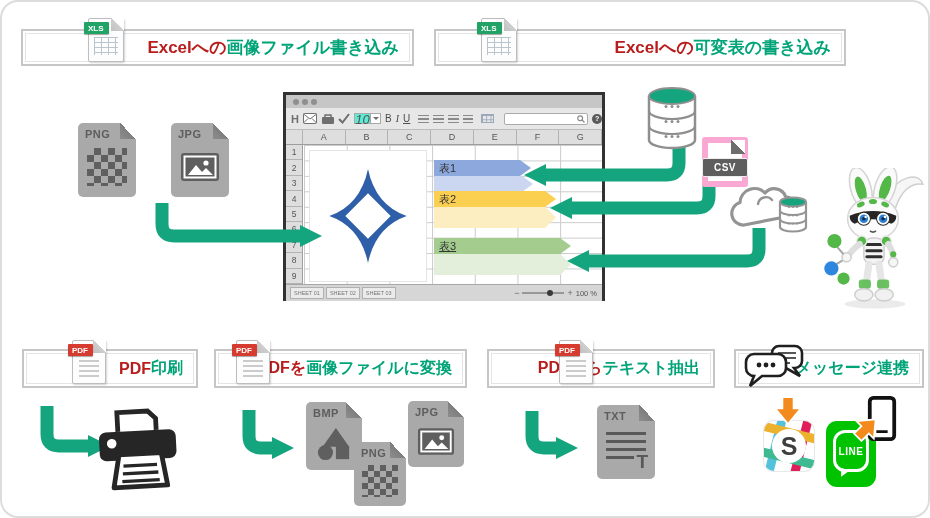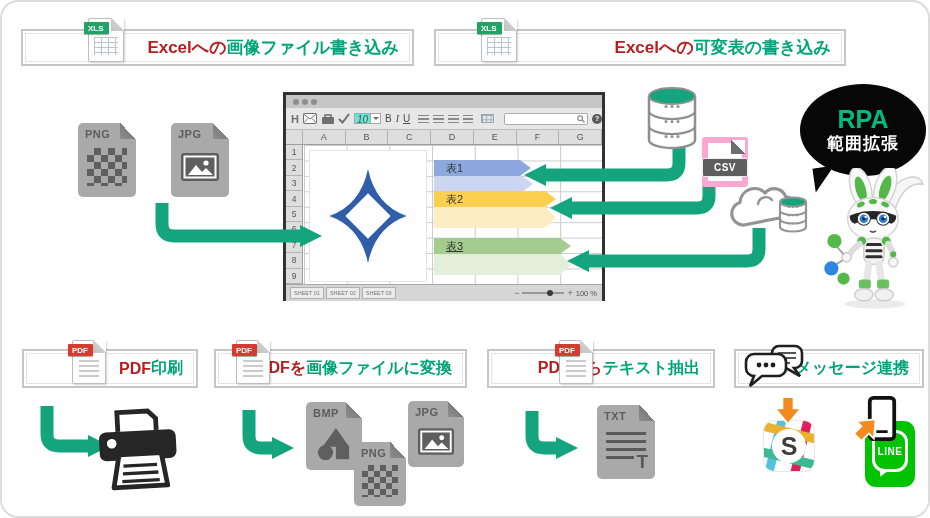--- a/index.html
+++ b/index.html
@@ -52,21 +52,21 @@
   
   .sheetwin{position:absolute;left:281px;top:90px;width:322px;height:209px;box-sizing:border-box;
          border:3px solid #323232;background:#fff;}
   .titlebar{height:13px;background:#c6c6c6;display:flex;align-items:center;padding-left:7px;gap:3px;}
   .titlebar .dot{width:6px;height:6px;border-radius:50%;background:#8f8f8f;}
   .toolbar{height:21px;background:#e7e7e7;border-bottom:1px solid #bcbcbc;display:flex;align-items:center;
          padding-left:5px;gap:4px;}
   .ti{color:#6f6f6f;font-weight:bold;}
   .th{font-size:11px;}
   .fontbox{display:flex;height:11px;}
-  .fontbox .num{width:15px;background:#5eead4;border:1px solid #a9a9a9;font-size:10px;color:#555;
+  .fontbox .num{width:15px;background:#5eead4;border:1px solid #a9a9a9;font-size:13px;color:#555;
          text-align:center;line-height:11px;font-style:italic;}
   .fontbox .caret{width:9px;background:#fff;border:1px solid #a9a9a9;border-left:none;
          display:flex;align-items:center;justify-content:center;}
   .fontbox .caret i{width:0;height:0;border-left:3px solid transparent;border-right:3px solid transparent;
          border-top:3.5px solid #6f6f6f;}
   .bi{font-size:10px;color:#4c4c4c;}
   .it{font-family:"Liberation Serif",serif;font-style:italic;}
   .un{text-decoration:underline;}
   .al{width:11px;height:8px;background:repeating-linear-gradient(to bottom,#8a8a8a 0 1.5px,transparent 1.5px 3.3px);}
   .tblico{width:13px;height:9px;border:1px solid #9aa7b8;box-sizing:border-box;
@@ -85,21 +85,21 @@
   .gutter{position:absolute;left:0;top:0;bottom:0;width:17px;background:#dedede;
          border-right:1px solid #9e9e9e;display:flex;flex-direction:column;box-sizing:border-box;}
   .gutter span{flex:1;font-size:8.5px;color:#555;text-align:center;border-bottom:1px solid #b3b3b3;
          display:flex;align-items:center;justify-content:center;box-sizing:border-box;}
   .cellsarea{position:absolute;left:18px;right:0;top:0;bottom:0;
          background-image:linear-gradient(to right,#cbcbcb 1px,transparent 1px),
                           linear-gradient(to bottom,#cbcbcb 1px,transparent 1px);
          background-size:42.7px 15.45px;}
   .imgarea{position:absolute;left:6px;top:6px;width:116px;height:130px;background:#fff;
          box-shadow:0 0 0 1px #e4e4e4;display:flex;align-items:center;justify-content:center;}
-  .banner{position:absolute;left:130px;display:flex;align-items:center;padding-left:12px;box-sizing:border-box;
+  .banner{position:absolute;left:130px;display:flex;align-items:center;padding-left:5px;box-sizing:border-box;
          clip-path:polygon(0 0, calc(100% - 11px) 0, 100% 50%, calc(100% - 11px) 100%, 0 100%);
          font-size:11px;color:#333;}
   .sheetbar{height:16px;background:#d6d6d6;border-top:1px solid #a8a8a8;display:flex;align-items:center;
          padding-left:4px;gap:2px;position:relative;}
   .stab{height:10px;padding:0 3px;background:#ebebeb;border:1px solid #b0b0b0;font-size:5.5px;
          color:#777;line-height:10px;}
   .zoomctl{position:absolute;right:5px;top:0;bottom:0;display:flex;align-items:center;gap:3px;}
   .zoomctl .pm{font-size:9px;color:#666;}
   .ztrack{position:relative;width:42px;height:2px;background:#979797;}
   .zdot{position:absolute;left:58%;top:-2.5px;width:6px;height:6px;border-radius:50%;background:#3a3a3a;}
@@ -117,21 +117,21 @@
   .slack{position:absolute;left:762px;top:419px;width:50px;height:50px;background:#fff;border-radius:10px;
          overflow:hidden;box-shadow:0 0 0 1px #e8e8e8;}
   .slack i{position:absolute;display:block;}
   .sa{left:7px;top:-8px;width:9px;height:66px;background:#55C1DA;transform:rotate(14deg);}
   .sb{left:33px;top:-8px;width:9px;height:66px;background:#E01E5A;transform:rotate(14deg);}
   .sc{left:-8px;top:7px;width:66px;height:9px;background:#ECB22E;transform:rotate(14deg);}
   .sd{left:-8px;top:33px;width:66px;height:9px;background:#3EB991;transform:rotate(14deg);}
   .score{position:absolute;inset:8px;background:#fff;border-radius:50%;}
   .sletter{position:absolute;inset:0;display:flex;align-items:center;justify-content:center;
          font-size:25px;font-weight:800;color:#3e3e3e;}
-  .linetile{position:absolute;left:863px;top:419px;width:50px;height:66px;background:#00C300;border-radius:11px;}
+  .linetile{position:absolute;left:824px;top:419px;width:50px;height:66px;background:#00C300;border-radius:11px;}
   .lbub{position:absolute;left:7px;right:7px;top:9px;bottom:15px;border:3px solid #fff;border-radius:12px;
          display:flex;align-items:center;justify-content:center;color:#fff;font-weight:bold;font-size:10px;letter-spacing:.5px;}
   .ltail{position:absolute;left:12px;bottom:6px;width:0;height:0;border:4px solid transparent;
          border-top:8px solid #fff;transform:rotate(28deg);}
 
   .abs{position:absolute;}
   svg{display:block;}
 </style>
 </head>
 <body>
@@ -332,25 +332,20 @@
         <circle cx="11" cy="19.5" r="1.1"></circle>
           <circle cx="15" cy="19.5" r="1.1"></circle>
           <circle cx="19" cy="19.5" r="1.1"></circle>
         <circle cx="11" cy="27.5" r="1.1"></circle>
           <circle cx="15" cy="27.5" r="1.1"></circle>
           <circle cx="19" cy="27.5" r="1.1"></circle>
       </g>
     </g>
   </svg>
 
-  <div class="rpabub">
-    <span class="t1">RPA</span>
-    <span class="t2">範囲拡張</span>
-    <span class="rpatail"></span>
-  </div>
 
   <svg class="abs" style="left:820px;top:166px;" width="106" height="142" viewBox="0 0 104 140">
     <ellipse cx="52" cy="134" rx="30" ry="4.5" fill="#ebebeb"></ellipse>
     <path d="M62,30 C76,6 96,4 99,16 C88,14 78,22 72,40 Z" fill="#f6f6f6" stroke="#cfcfcf" stroke-width="1.5"></path>
     <g>
       <ellipse cx="38" cy="20" rx="10" ry="21" fill="#fafafa" stroke="#d4d4d4" stroke-width="1.5" transform="rotate(-16 38 20)"></ellipse>
       <ellipse cx="38" cy="21" rx="5" ry="13" fill="#53B848" transform="rotate(-16 38 21)"></ellipse>
       <ellipse cx="62" cy="19" rx="10" ry="21" fill="#fafafa" stroke="#d4d4d4" stroke-width="1.5" transform="rotate(18 62 19)"></ellipse>
       <ellipse cx="62" cy="20" rx="5" ry="13" fill="#53B848" transform="rotate(18 62 20)"></ellipse>
     </g>

